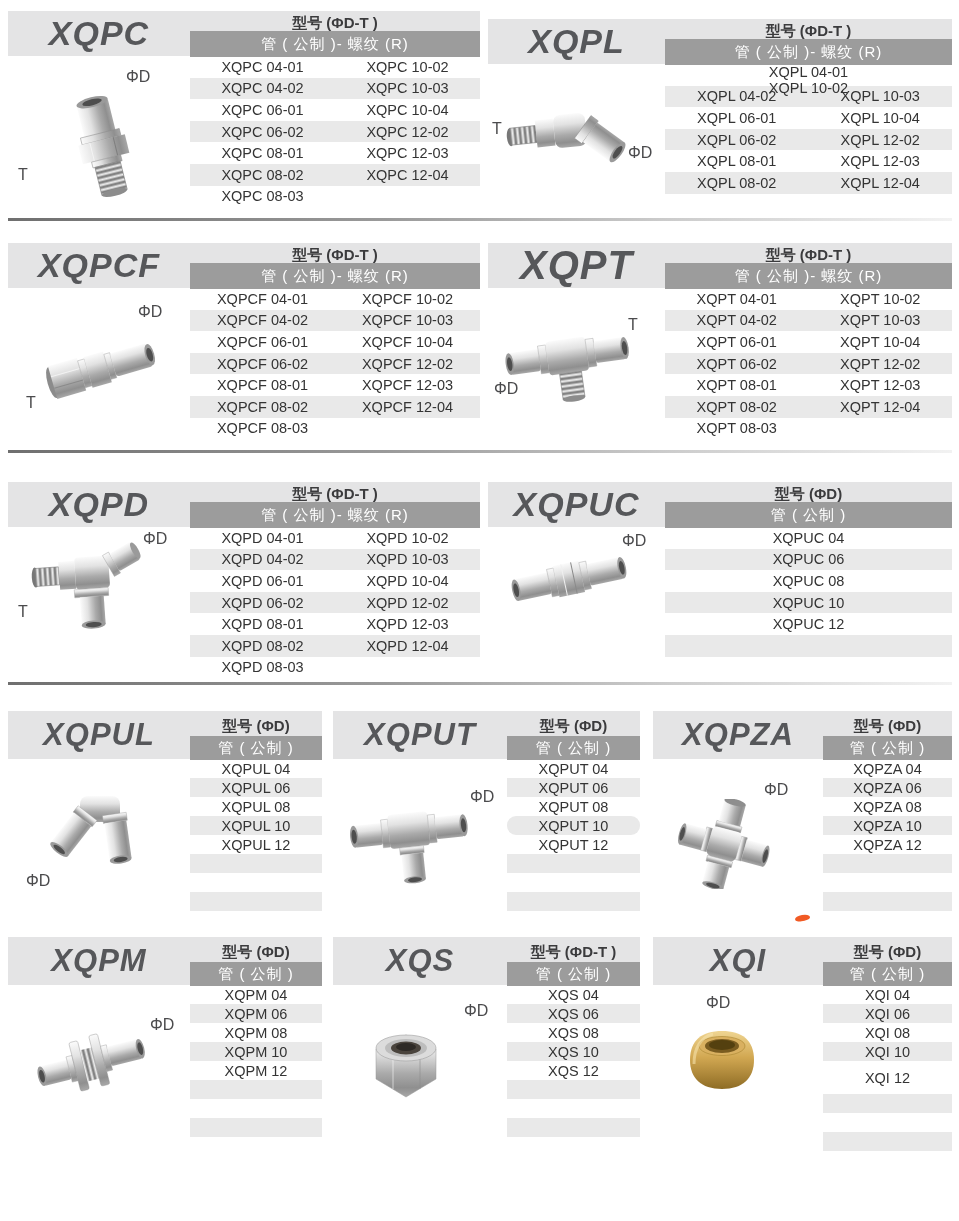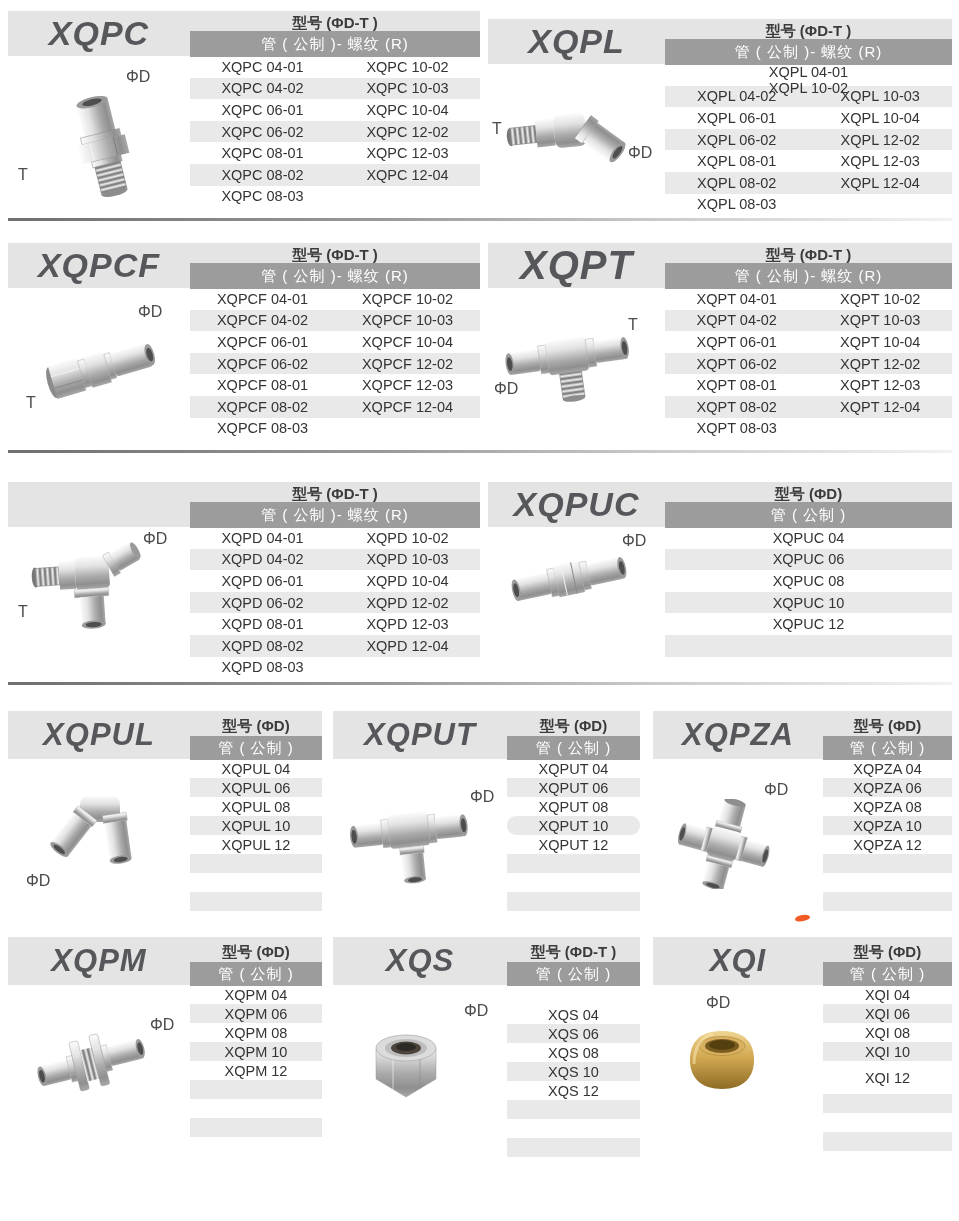--- a/index.html
+++ b/index.html
@@ -150,24 +150,20 @@
           <span class="cell">XQPL 12-02</span>
         </div>
         <div class="row" style="height: 21.6px;">
           <span class="cell">XQPL 08-01</span>
           <span class="cell">XQPL 12-03</span>
         </div>
         <div class="row" style="height: 21.6px;">
           <span class="cell">XQPL 08-02</span>
           <span class="cell">XQPL 12-04</span>
         </div>
-        <div class="row" style="height: 21.6px;">
-          <span class="cell">XQPL 08-03</span>
-          <span class="cell"></span>
-        </div>
       </div>
     <div class="photo" style="left: 17px; top: 74px; width: 130px; height: 95px;">
         <svg viewBox="0 0 130 95">
           <g transform="rotate(-6 65 47)">
  <ellipse cx="6" cy="38" rx="3.5" ry="9" fill="#777777"></ellipse>
  <rect x="6" y="29" width="26" height="17" fill="url(#thH)" stroke="#7d7d7d" stroke-width=".6"></rect>
  <rect x="32" y="24" width="18" height="27" fill="url(#gV)"></rect>
  <rect x="50" y="21" width="32" height="33" rx="7" fill="url(#gV)"></rect>
  <g transform="translate(82,38) rotate(-48)">
   <rect x="-14" y="-4" width="28" height="9" fill="url(#gH)" stroke="#8a8a8a" stroke-width=".5"></rect>
@@ -279,20 +275,21 @@
  <ellipse cx="122" cy="34" rx="4" ry="11" fill="#9a9a9a"></ellipse>
             <ellipse cx="122" cy="34" rx="2.6" ry="7" fill="#4e4e4e"></ellipse>
  <rect x="54" y="51" width="22" height="26" fill="url(#thV)" stroke="#7d7d7d" stroke-width=".6"></rect>
  <ellipse cx="65" cy="77" rx="11" ry="3" fill="#8c8c8c"></ellipse>
           </g>
         </svg>
       </div>
   </div>
     <div class="section" style="left: 8px; top: 482px; width: 472px; height: 196.2px;">
     <div class="band" style="height: 45px;"></div>
+    <div class="name" style="width: 182px; height: 45px; font-size: 34px;">XQPD</div>
     <div class="model-header" style="left: 182px; width: 290px; height: 20px; line-height: 24px;">型号 (ΦD-T )</div>
     <div class="col-bar" style="left: 182px; width: 290px; top: 20px; height: 26px;">管 ( 公制 )- 螺纹 (R)</div>
     <div class="rows" style="left: 182px; top: 45px; width: 290px;">
         <div class="row" style="height: 21.6px;">
           <span class="cell">XQPD 04-01</span>
           <span class="cell">XQPD 10-02</span>
         </div>
         <div class="row" style="height: 21.6px;">
           <span class="cell">XQPD 04-02</span>
           <span class="cell">XQPD 10-03</span>
@@ -583,21 +580,21 @@
           </g>
         </svg>
       </div>
   </div>
     <div class="section" style="left: 333px; top: 937px; width: 307px; height: 200px;">
     <div class="band" style="height: 48px;"></div>
     <div class="name" style="width: 174px; height: 48px; font-size: 31px;">XQS</div>
     <div class="model-header" style="left: 174px; width: 133px; height: 25px; line-height: 29px;">型号 (ΦD-T )</div>
     <div class="col-bar" style="left: 174px; width: 133px; top: 25px; height: 24px;">管 ( 公制 )</div>
     <div class="rows" style="left: 174px; top: 48px; width: 133px;">
-        <div class="row" style="height: 19px; margin-top: 20px;">
+        <div class="row" style="height: 19px;">
           <span class="cell">XQS 04</span>
         </div>
         <div class="row" style="height: 19px;">
           <span class="cell">XQS 06</span>
         </div>
         <div class="row" style="height: 19px;">
           <span class="cell">XQS 08</span>
         </div>
         <div class="row" style="height: 19px;">
           <span class="cell">XQS 10</span>

